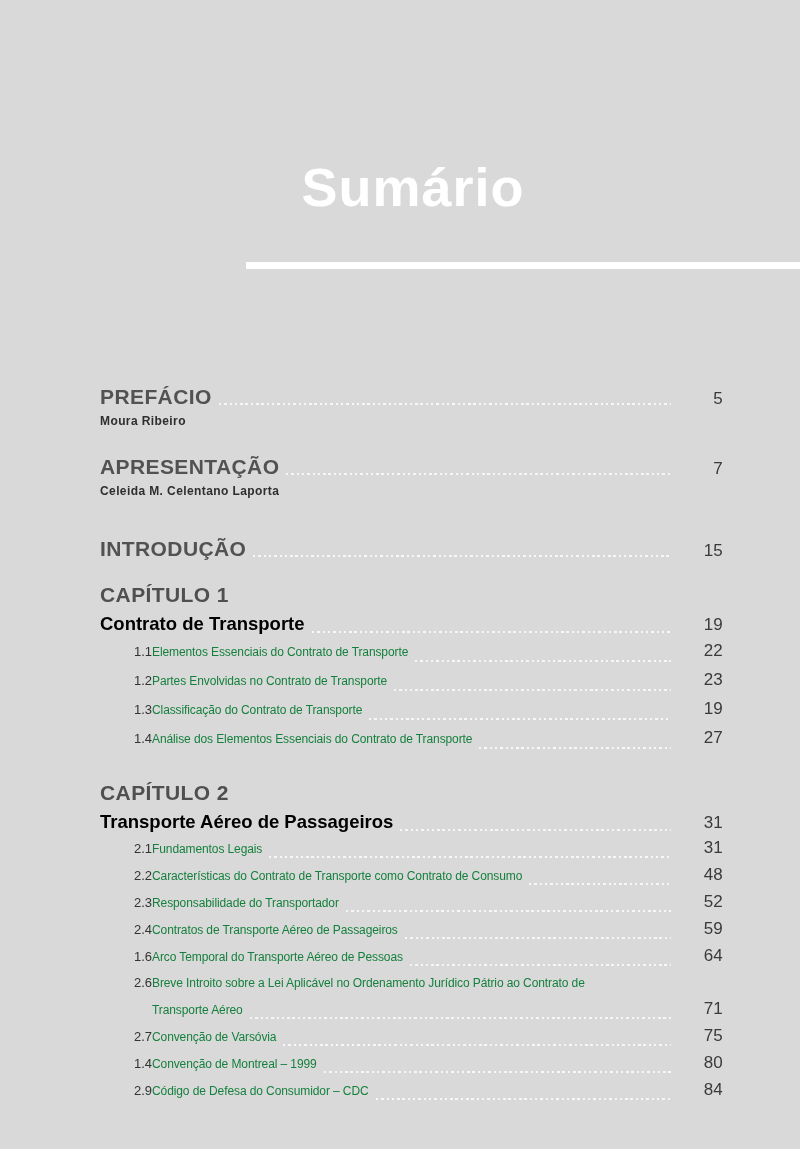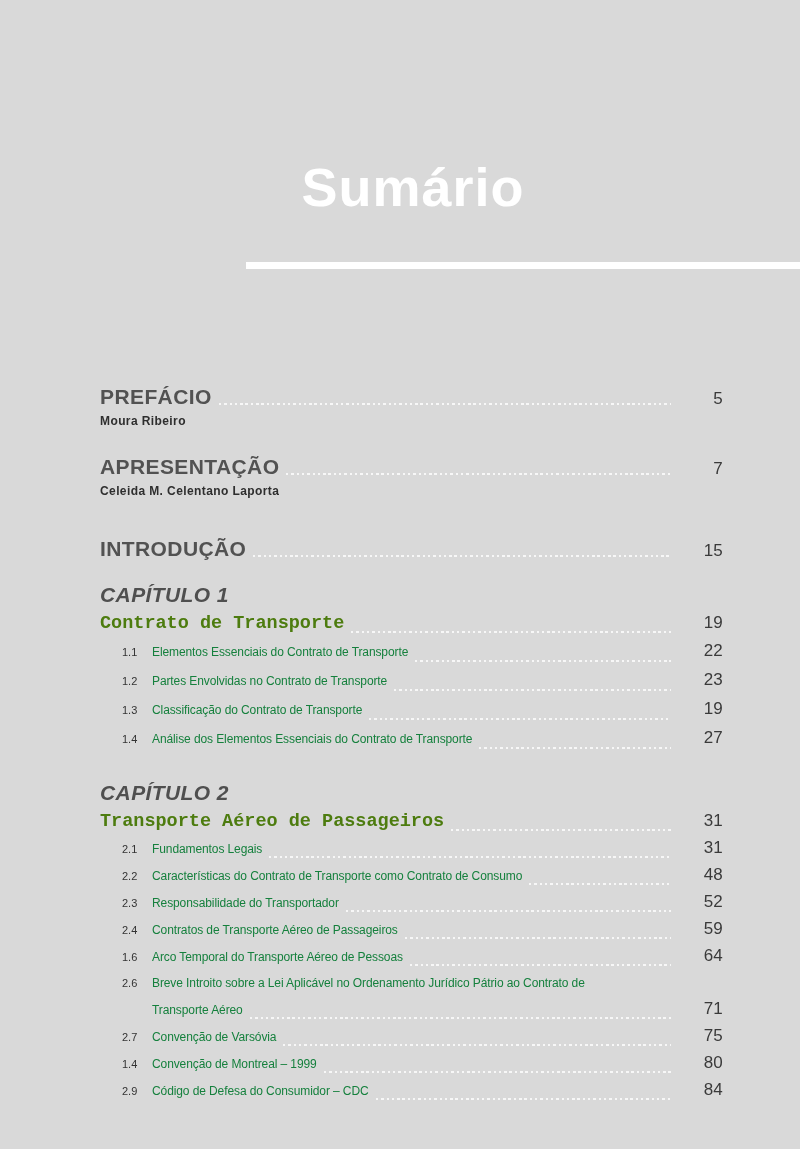--- a/index.html
+++ b/index.html
@@ -47,30 +47,30 @@
     font-size:12px; font-weight:600; color:#2e2e2e;
     letter-spacing:0.4px; line-height:19px; margin-top:3px;
   }
 
   .front-item-1 { margin-bottom:23px; }
   .front-item-2 { margin-bottom:35px; }
   .front-item-3 { margin-bottom:21px; }
 
   .chap-heading {
     font-size:21px; font-weight:bold; color:#4f4f4f;
-    letter-spacing:0.4px; line-height:25px; margin-bottom:4px;font-style:italic;
+    letter-spacing:0.4px; line-height:25px; margin-bottom:4px;
   }
   .chap-title-label {
-    font-size:18.5px; font-weight:bold; color:#4d7c0f;
-    line-height:26px; white-space:nowrap;font-family:Liberation Mono, monospace;
+    font-size:18.5px; font-weight:bold; color:#000000;
+    line-height:26px; white-space:nowrap;
   }
 
   .sec { padding-left:22px; line-height:27px; }
   .c2 .sec { line-height:26px; }
-  .sec .num { flex:none; width:30px; font-size:11px; color:#333333; }
+  .sec .num { flex:none; width:30px; font-size:13px; color:#333333;text-align:right; }
   .sec .t   { font-size:12px; color:#15803d; white-space:nowrap; letter-spacing:-0.1px; }
   .sec .indent { flex:none; width:30px; }
 
   .chapter-2 { margin-top:27px; }
 </style>
 </head>
 <body>
 
 <div class="page">
 

